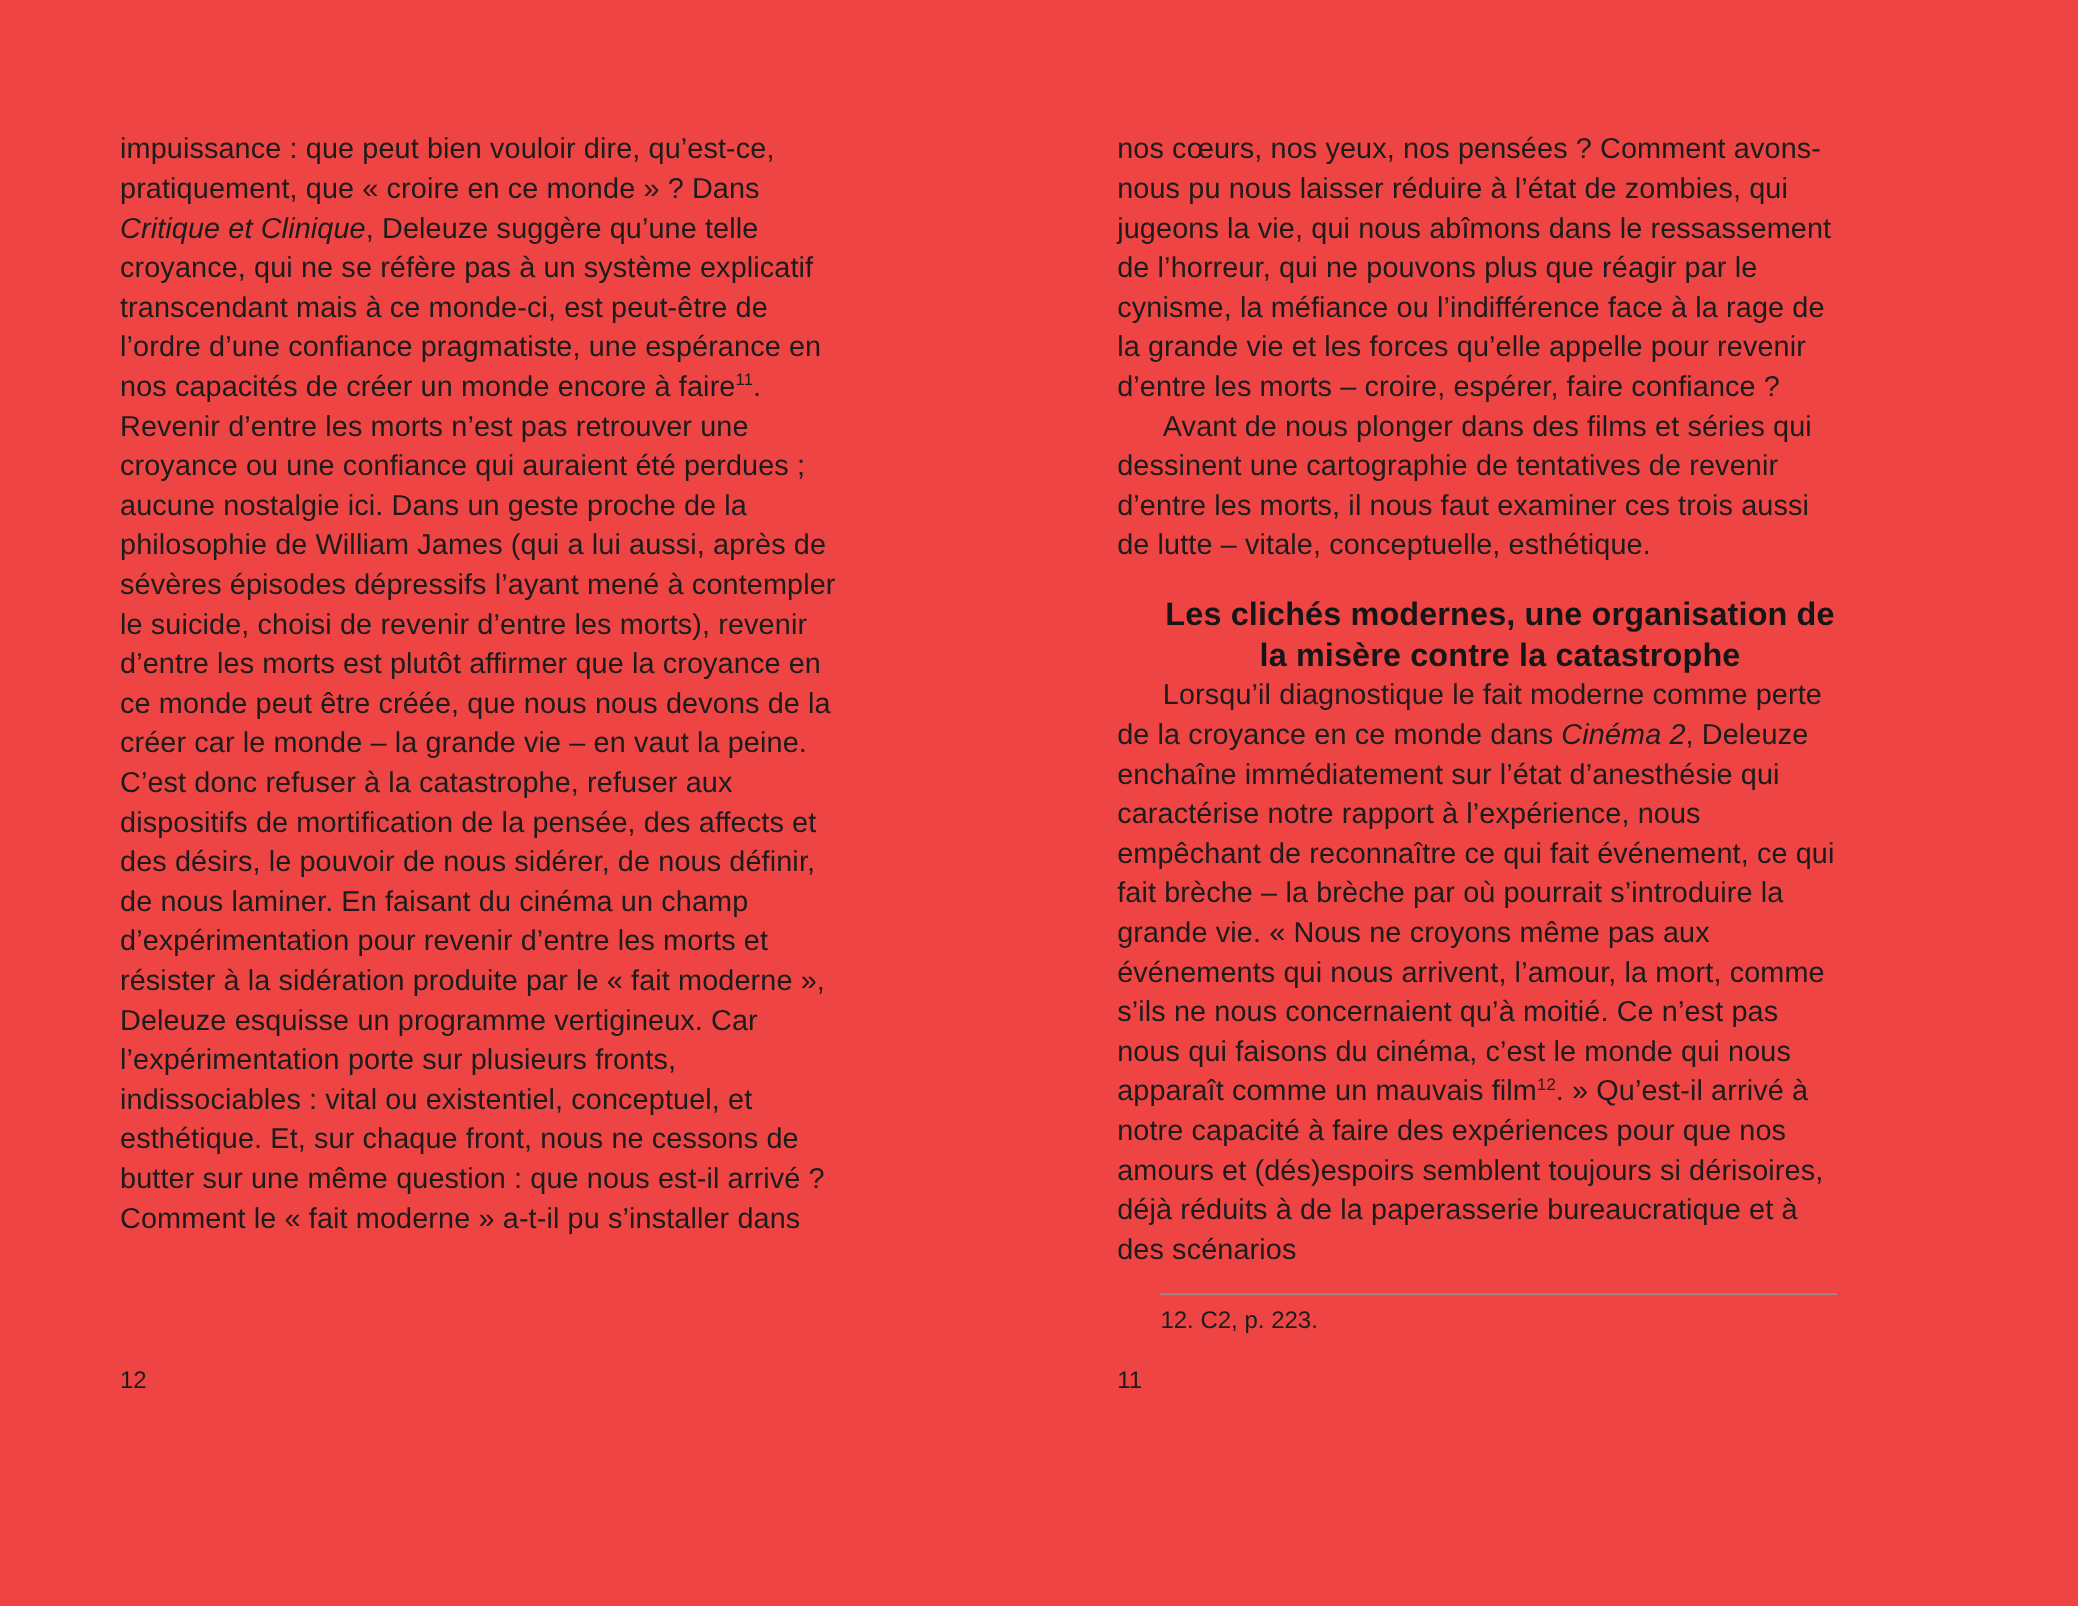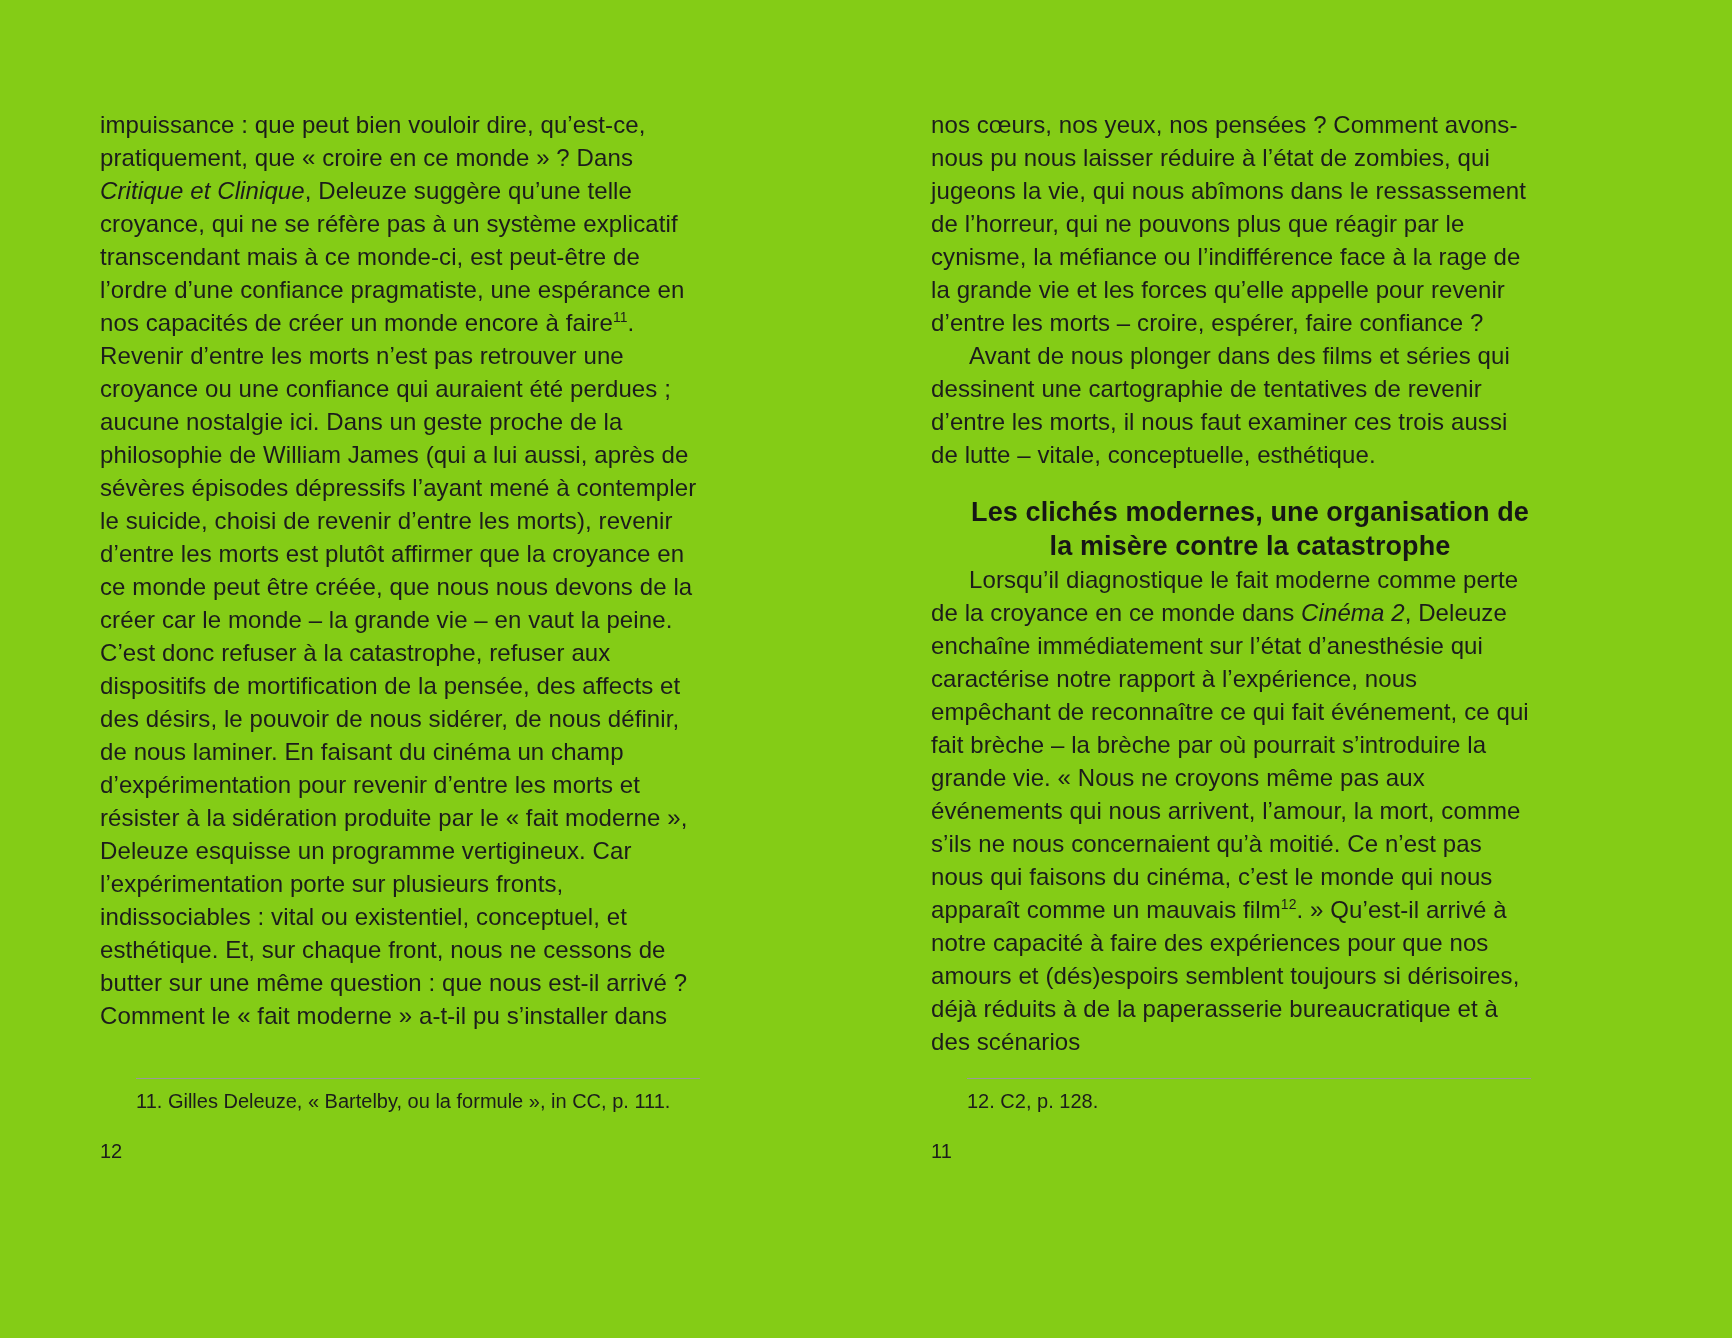--- a/index.html
+++ b/index.html
@@ -1,20 +1,20 @@
 <!DOCTYPE html>
 <html><head>
 <meta charset="utf-8">
 <style>
   html, body { margin: 0; padding: 0; background: #ffffff; }
   .spread {
     position: relative;
     width: 1732px;
     height: 1338px;
-    background: #84cc16;
+    background: #ef4444;
     font-family: "Liberation Sans", sans-serif;
     color: #1c1c1c;
     overflow: hidden;
   }
   .page {
     position: absolute;
     top: 0;
     height: 100%;
     width: 600px;
   }
@@ -77,34 +77,30 @@
 </style>
 </head>
 <body>
 
 <div class="spread">
 
   <section class="page" id="page-0">
     <div class="body-text">
         <p class="para"><span>impuissance : que peut bien vouloir dire, qu’est-ce, pratiquement, que « croire en ce monde » ? Dans </span><i>Critique et Clinique</i><span>, Deleuze suggère qu’une telle croyance, qui ne se réfère pas à un système explicatif transcendant mais à ce monde-ci, est peut-être de l’ordre d’une confiance pragmatiste, une espérance en nos capacités de créer un monde encore à faire</span><sup>11</sup><span>. Revenir d’entre les morts n’est pas retrouver une croyance ou une confiance qui auraient été perdues ; aucune nostalgie ici. Dans un geste proche de la philosophie de William James (qui a lui aussi, après de sévères épisodes dépressifs l’ayant mené à contempler le suicide, choisi de revenir d’entre les morts), revenir d’entre les morts est plutôt affirmer que la croyance en ce monde peut être créée, que nous nous devons de la créer car le monde – la grande vie – en vaut la peine. C’est donc refuser à la catastrophe, refuser aux dispositifs de mortification de la pensée, des affects et des désirs, le pouvoir de nous sidérer, de nous définir, de nous laminer. En faisant du cinéma un champ d’expérimentation pour revenir d’entre les morts et résister à la sidération produite par le « fait moderne », Deleuze esquisse un programme vertigineux. Car l’expérimentation porte sur plusieurs fronts, indissociables : vital ou existentiel, conceptuel, et esthétique. Et, sur chaque front, nous ne cessons de butter sur une même question : que nous est-il arrivé ? Comment le « fait moderne » a-t-il pu s’installer dans</span></p>
       </div>
-    <div class="footnote-area">
-      <div class="footnote-rule"></div>
-      <p class="footnote">11. Gilles Deleuze, « Bartelby, ou la formule », in CC, p. 111.</p>
-    </div>
     <div class="page-number">12</div>
   </section>
 
   <section class="page" id="page-1">
     <div class="body-text">
         <p class="para"><span>nos cœurs, nos yeux, nos pensées ? Comment avons-nous pu nous laisser réduire à l’état de zombies, qui jugeons la vie, qui nous abîmons dans le ressassement de l’horreur, qui ne pouvons plus que réagir par le cynisme, la méfiance ou l’indifférence face à la rage de la grande vie et les forces qu’elle appelle pour revenir d’entre les morts – croire, espérer, faire confiance ?</span></p>
         <p class="para indent"><span>Avant de nous plonger dans des films et séries qui dessinent une cartographie de tentatives de revenir d’entre les morts, il nous faut examiner ces trois aussi de lutte – vitale, conceptuelle, esthétique.</span></p>
         <h2 class="heading"><span>Les clichés modernes, une organisation de la misère contre la catastrophe</span></h2>
         <p class="para indent"><span>Lorsqu’il diagnostique le fait moderne comme perte de la croyance en ce monde dans </span><i>Cinéma 2</i><span>, Deleuze enchaîne immédiatement sur l’état d’anesthésie qui caractérise notre rapport à l’expérience, nous empêchant de reconnaître ce qui fait événement, ce qui fait brèche – la brèche par où pourrait s’introduire la grande vie. « Nous ne croyons même pas aux événements qui nous arrivent, l’amour, la mort, comme s’ils ne nous concernaient qu’à moitié. Ce n’est pas nous qui faisons du cinéma, c’est le monde qui nous apparaît comme un mauvais film</span><sup>12</sup><span>. » Qu’est-il arrivé à notre capacité à faire des expériences pour que nos amours et (dés)espoirs semblent toujours si dérisoires, déjà réduits à de la paperasserie bureaucratique et à des scénarios</span></p>
       </div>
     <div class="footnote-area">
       <div class="footnote-rule"></div>
-      <p class="footnote">12. C2, p. 128.</p>
+      <p class="footnote">12. C2, p. 223.</p>
     </div>
     <div class="page-number">11</div>
   </section>
 
 </div>
 
 </body></html>

